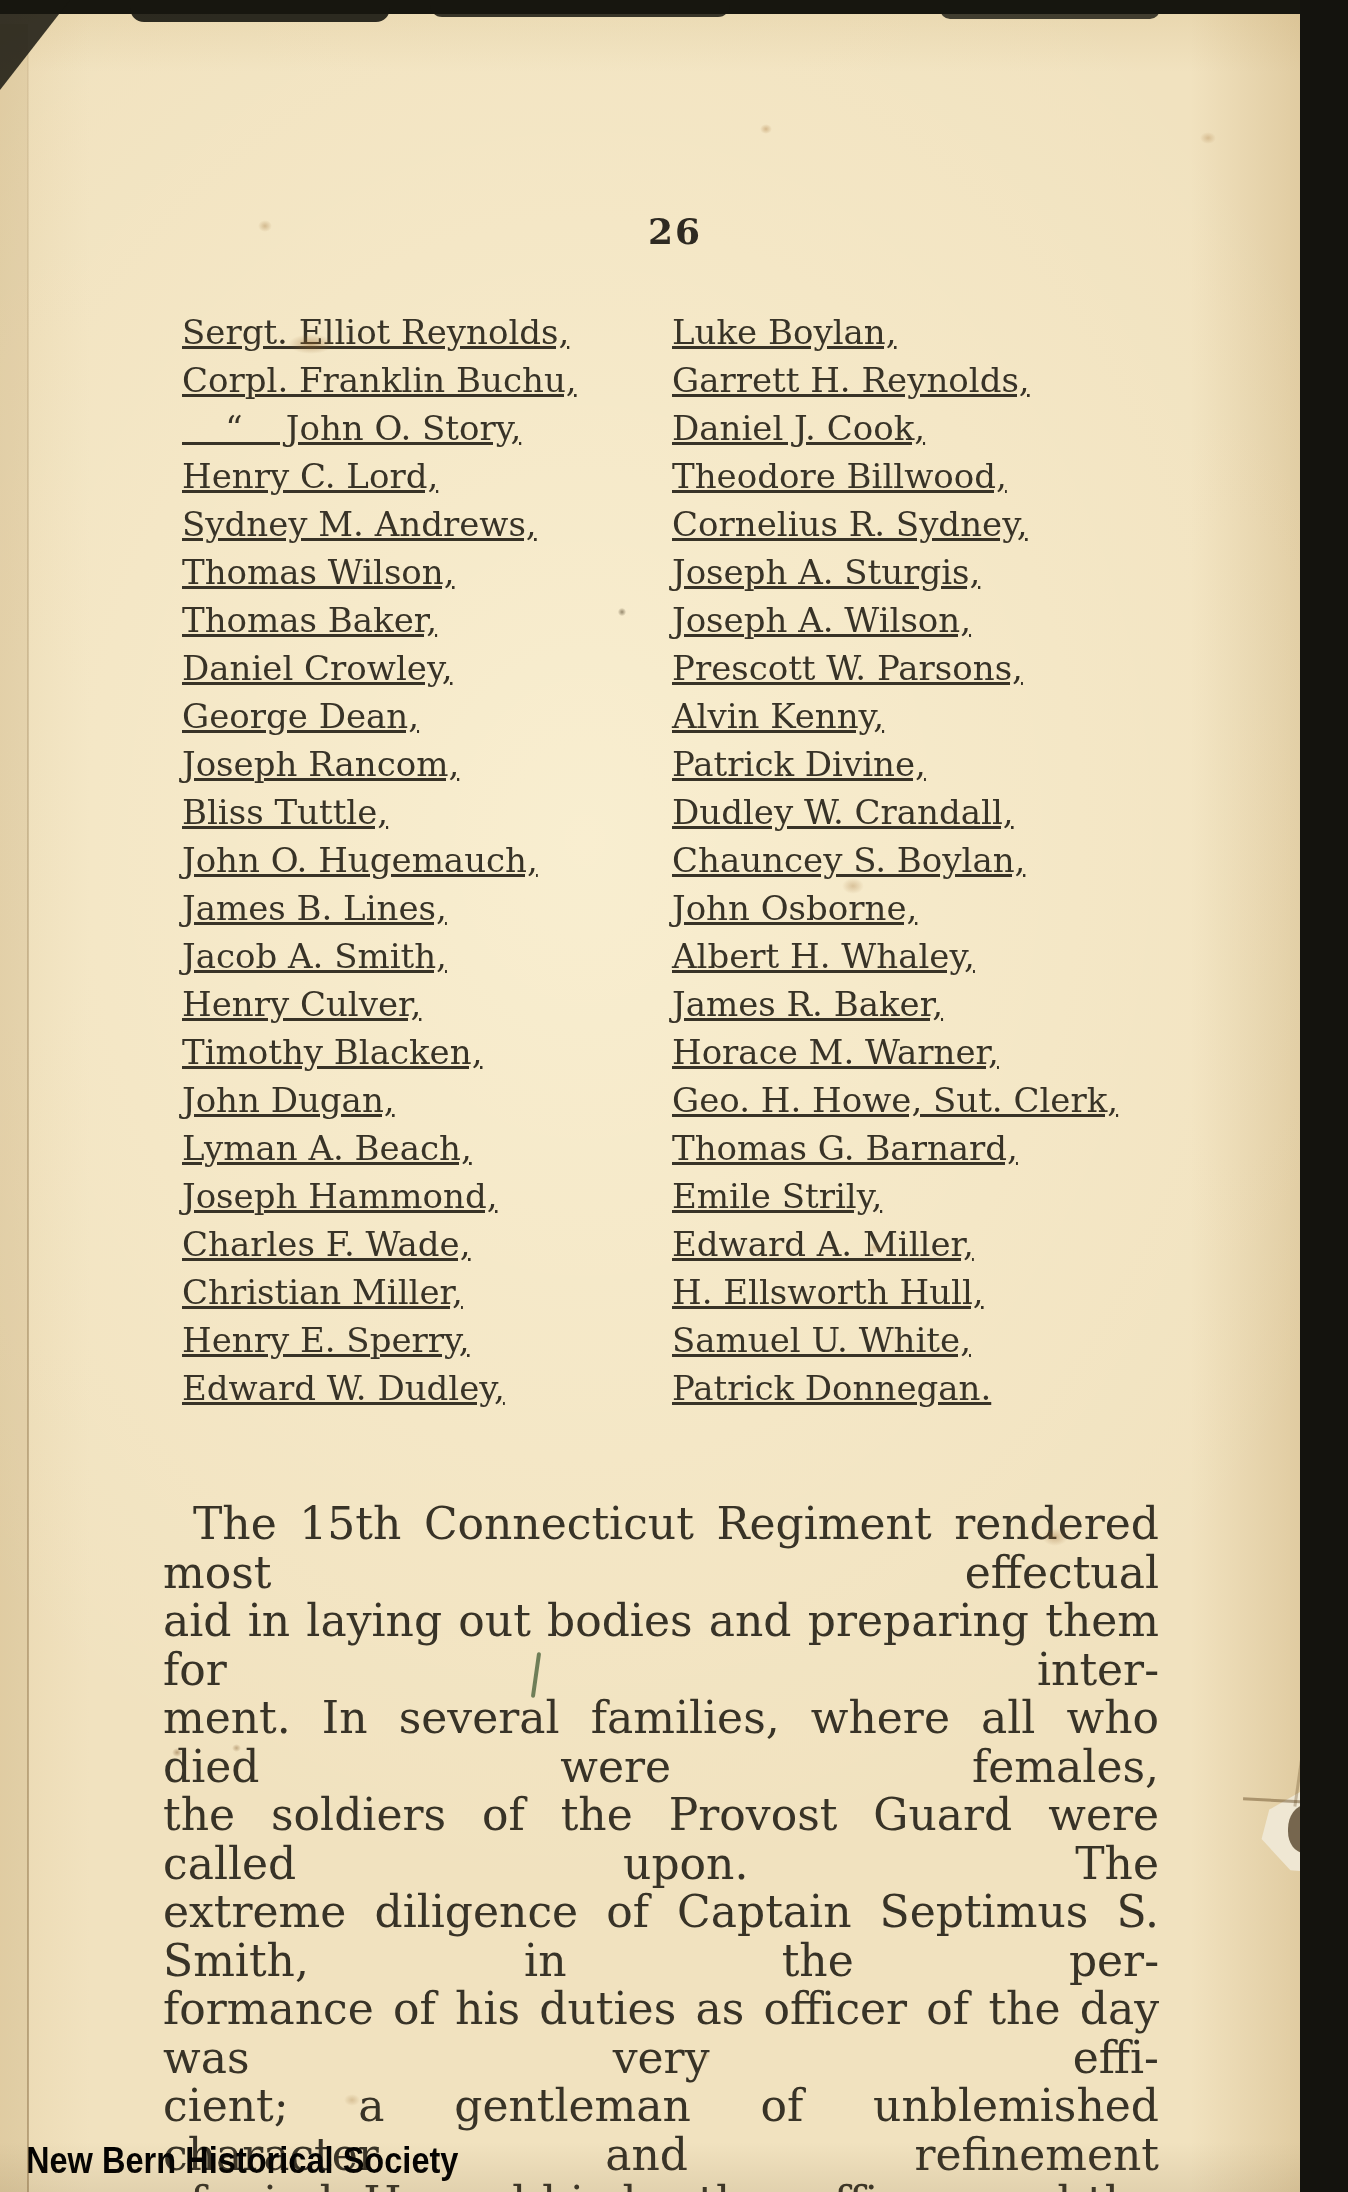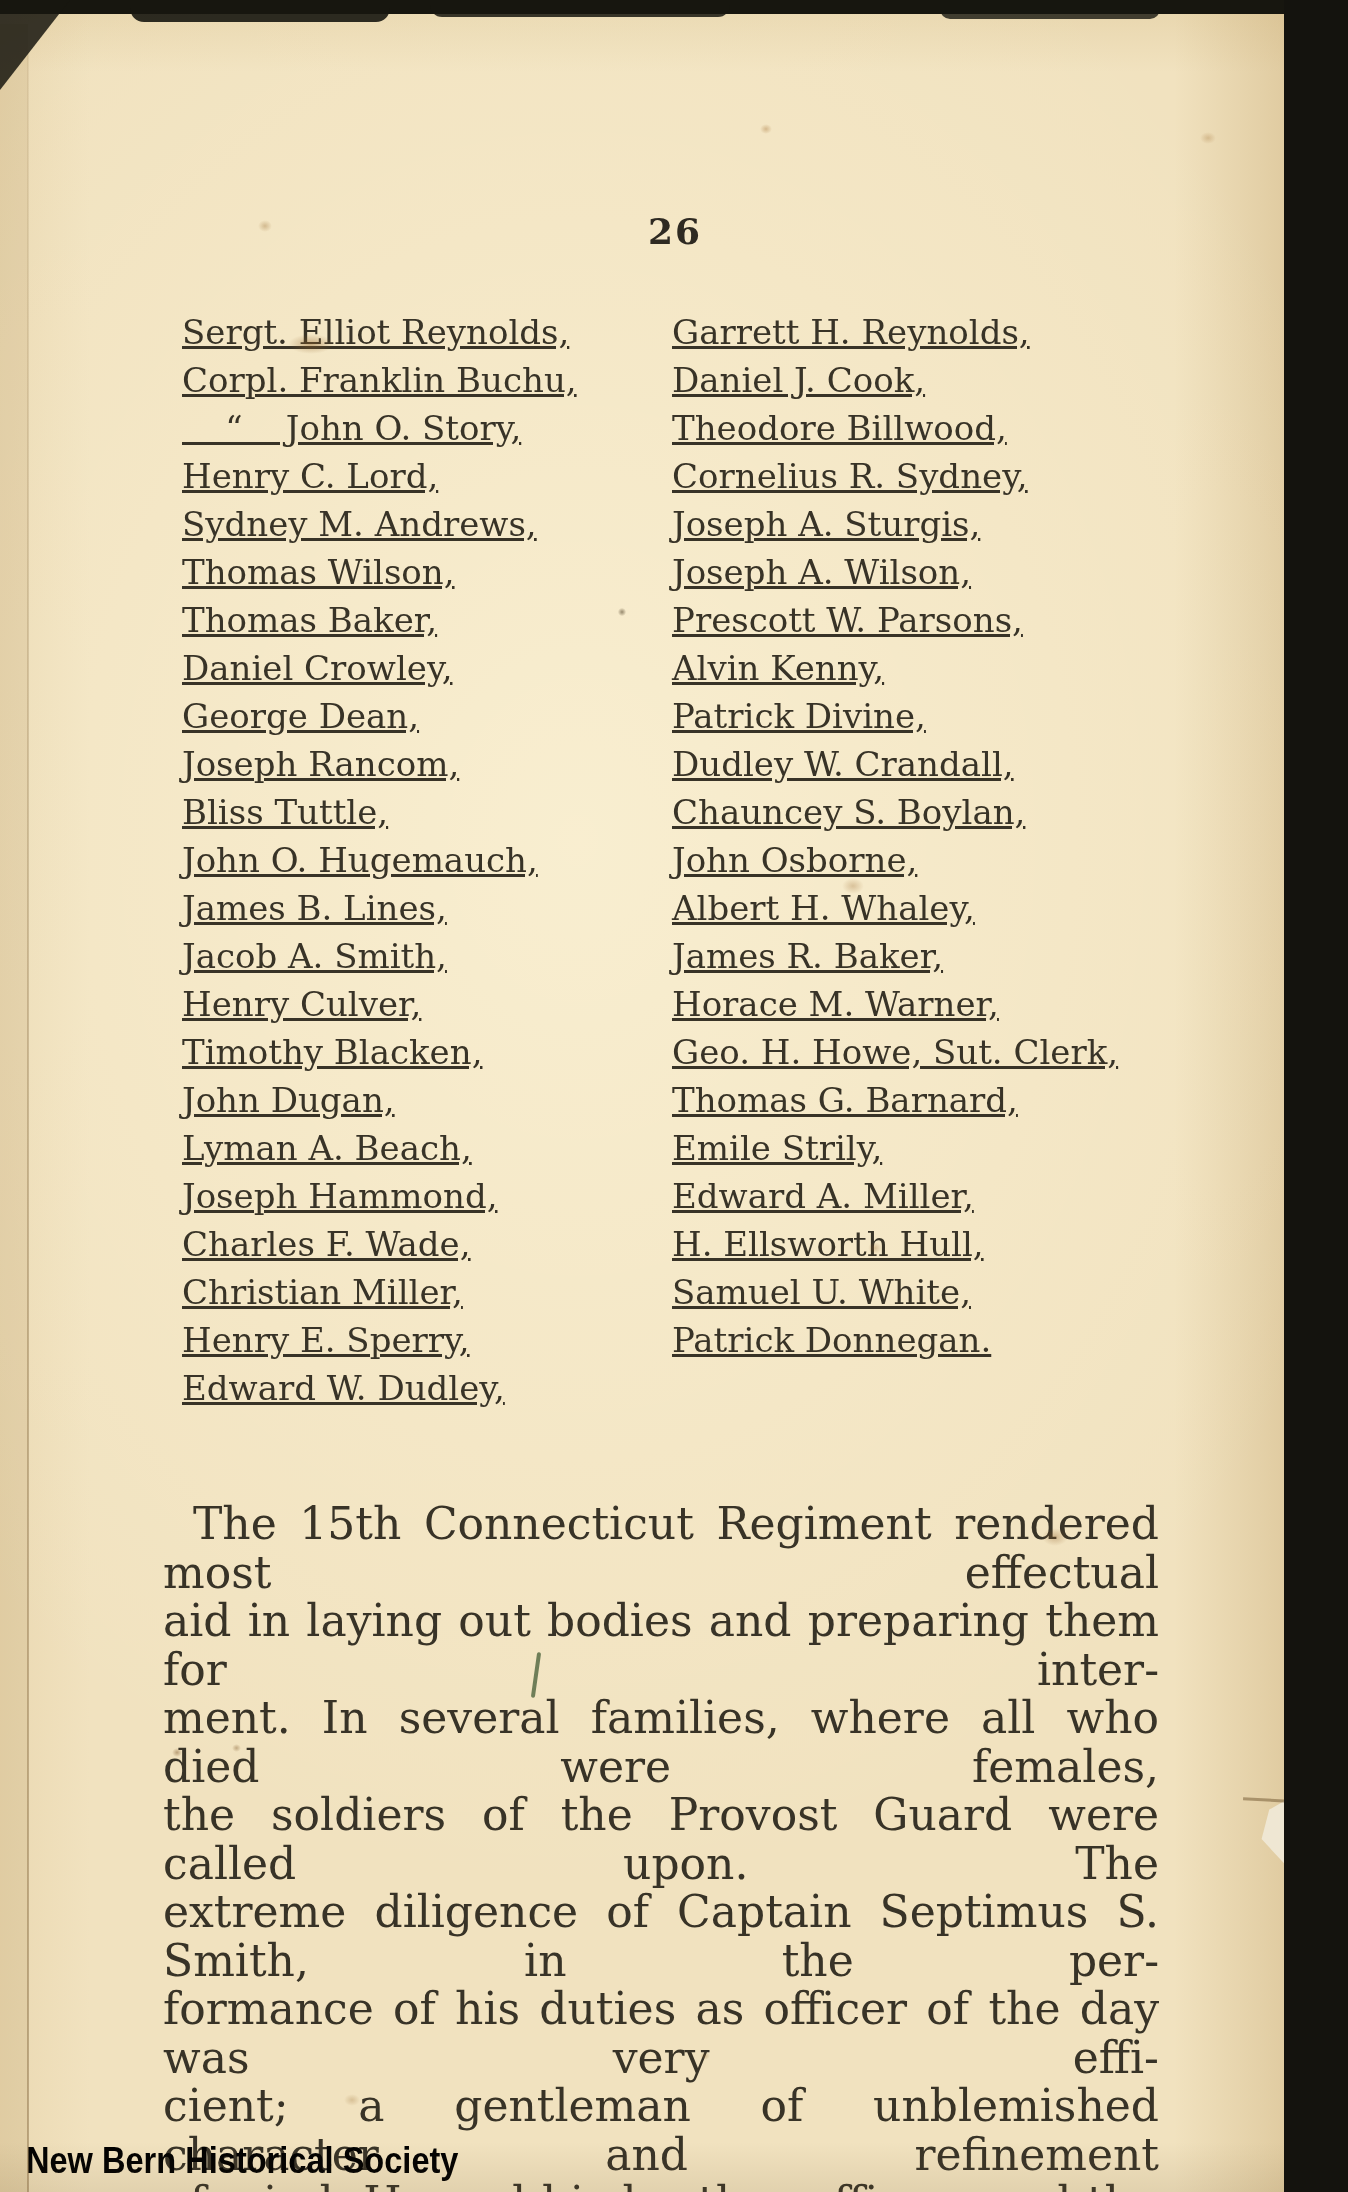--- a/index.html
+++ b/index.html
@@ -1,19 +1,20 @@
 <!DOCTYPE html>
 <html><head>
 <meta charset="utf-8">
 <style>
   html,body{margin:0;padding:0;background:#14130e;}
   #canvas{
     position:relative;width:1284px;height:2192px;overflow:hidden;
     background:#14130e;
     font-family:"DejaVu Serif", serif;
+    padding-left:16px;
   }
   
   .page{
     position:absolute;left:0;top:12px;right:0;bottom:0;
     background:
       radial-gradient(ellipse 1200px 1500px at 45% 38%, rgba(255,248,222,0.55), rgba(255,248,222,0) 70%),
       linear-gradient(to right, rgba(205,175,120,0.18) 0, rgba(205,175,120,0) 90px),
       linear-gradient(to left, rgba(186,152,92,0.30) 0, rgba(186,152,92,0) 110px),
       linear-gradient(to bottom, rgba(200,170,110,0.20) 0, rgba(200,170,110,0) 60px),
       #f1e2bf;
@@ -114,20 +115,21 @@
         <div class="roster-line">Timothy Blacken,</div>
         <div class="roster-line">John Dugan,</div>
         <div class="roster-line">Lyman A. Beach,</div>
         <div class="roster-line">Joseph Hammond,</div>
         <div class="roster-line">Charles F. Wade,</div>
         <div class="roster-line">Christian Miller,</div>
         <div class="roster-line">Henry E. Sperry,</div>
         <div class="roster-line">Edward W. Dudley,</div>
       </div>
     <div class="roster-col right">
+        <div class="roster-line">Luke Boylan,</div>
         <div class="roster-line">Garrett H. Reynolds,</div>
         <div class="roster-line">Daniel J. Cook,</div>
         <div class="roster-line">Theodore Billwood,</div>
         <div class="roster-line">Cornelius R. Sydney,</div>
         <div class="roster-line">Joseph A. Sturgis,</div>
         <div class="roster-line">Joseph A. Wilson,</div>
         <div class="roster-line">Prescott W. Parsons,</div>
         <div class="roster-line">Alvin Kenny,</div>
         <div class="roster-line">Patrick Divine,</div>
         <div class="roster-line">Dudley W. Crandall,</div>

